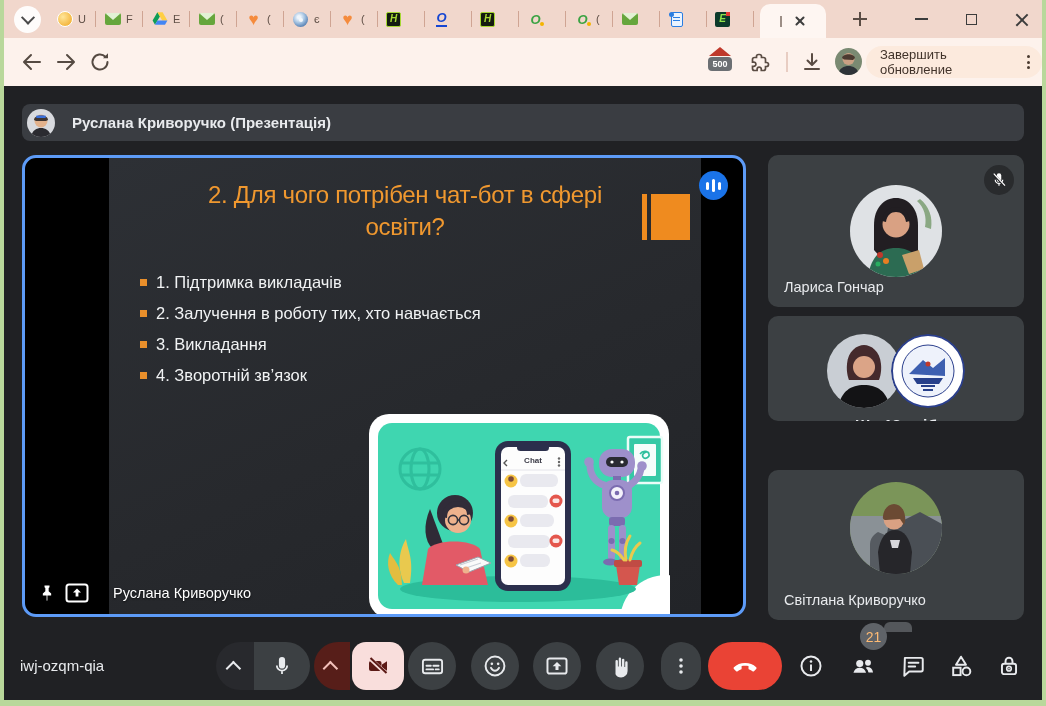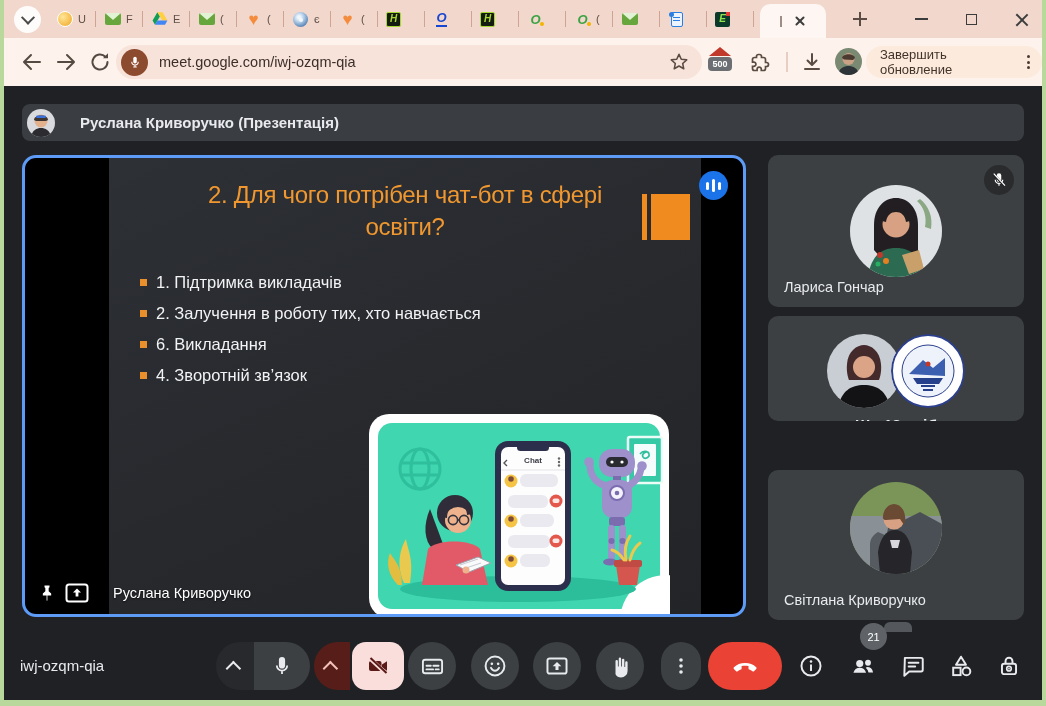--- a/index.html
+++ b/index.html
@@ -62,21 +62,21 @@
   .tdivider{position:absolute;left:782px;top:14px;width:1.5px;height:20px;background:#e8cdc2}
   .dl{position:absolute;left:796px;top:12px}
   .avatar-sm{position:absolute;left:831px;top:10px;width:27px;height:27px;border-radius:50%;overflow:hidden}
   .updatepill{position:absolute;left:862px;top:8px;height:32px;padding:0 9px 0 14px;border-radius:16px;background:#fceadd;display:flex;align-items:center;gap:9px}
   .updatepill .lbl{font-size:13px;color:#41332a}
   .vdots{display:flex;flex-direction:column;gap:2.5px;padding:0 3px}
   .vdots i{width:3px;height:3px;border-radius:50%;background:#4a3b30}
 
   
   .meet{position:absolute;top:86px;left:0;right:0;bottom:0;background:#202124}
-  .presbar{position:absolute;left:18px;top:18px;width:1002px;height:37px;background:#3a3d42;border-radius:8px;display:flex;align-items:center;gap:25px;padding-left:5px;box-sizing:border-box}
+  .presbar{position:absolute;left:18px;top:18px;width:1002px;height:37px;background:#3a3d42;border-radius:8px;display:flex;align-items:center;gap:17px;padding-left:5px;box-sizing:border-box}
   .presbar .av{width:28px;height:28px;border-radius:50%;overflow:hidden;flex:none}
   .presbar .nm{font-size:15px;font-weight:bold;color:#e8eaed}
 
   .maintile{position:absolute;left:18px;top:69px;width:724px;height:462px;background:#000;border:3px solid #5d9bf7;border-radius:14px;box-sizing:border-box;overflow:hidden}
   .slide{position:absolute;left:84px;top:0;bottom:0;width:592px;background:linear-gradient(155deg,#2d3035 0%,#27292d 55%,#222428 100%)}
   .slide-title{margin:21px auto 0;width:80%;text-align:center;color:#f0982f;font-size:24px;letter-spacing:-0.3px;line-height:1.35}
   .bullets{position:absolute;left:16px;top:100px;list-style:none;margin:15px;padding:0}
   .bullets li{display:flex;align-items:center;margin-bottom:12px;color:#f1f3f4;font-size:16.5px}
   .bullets li::before{content:"";width:7px;height:7px;background:#e98f2b;margin-right:9px;flex:none}
   .orange-g{position:absolute;right:11px;top:36px;display:flex;gap:4px}
@@ -114,21 +114,21 @@
   .seg-chr{width:36px;background:#571e19;border-radius:24px 0 0 24px}
   .seg-cam{width:52px;background:#f9dedc;border-radius:14px}
   .caret-up{width:9px;height:9px;border-left:2.2px solid #e8eaed;border-top:2.2px solid #e8eaed;transform:rotate(45deg) translateY(3px)}
   .caret-up.red{border-color:#f3c0ba}
   .rbtn{position:absolute;top:10px;width:48px;height:48px;border-radius:50%;background:#3c4043}
   .b-cc{left:404px}.b-emoji{left:467px}.b-present{left:529px}.b-hand{left:592px}
   .morebtn{position:absolute;top:10px;left:657px;width:40px;height:48px;border-radius:20px;background:#3c4043}
   .endcall{position:absolute;top:10px;left:704px;width:74px;height:48px;border-radius:26px;background:#ea4335}
   .ricon{position:absolute;top:21px;width:26px;height:26px}
   .r-info{left:794px}.r-people{left:846px}.r-chat{left:896px}.r-shapes{left:944px}.r-lock{left:992px}
-  .badge21{position:absolute;left:856px;top:-9px;width:27px;height:27px;border-radius:50%;background:#5f6368;color:#ffffff;font-size:11px;display:flex;align-items:center;justify-content:center}
+  .badge21{position:absolute;left:856px;top:-9px;width:27px;height:27px;border-radius:50%;background:#5f6368;color:#fdba74;font-size:14px;display:flex;align-items:center;justify-content:center}
 </style>
 </head>
 <body>
 
 <div class="window">
 
   <div class="tabstrip">
     <div class="tabsearch c">
         <span class="caret-down"></span>
       </div>
@@ -241,32 +241,20 @@
         <path d="M20 12H5M11 5l-7 7 7 7" fill="none" stroke="#554a42" stroke-width="2" stroke-linecap="round" stroke-linejoin="round"></path>
       </svg>
     <svg class="navico" style="left:50px" viewBox="0 0 24 24">
         <path d="M4 12h15M13 5l7 7-7 7" fill="none" stroke="#554a42" stroke-width="2" stroke-linecap="round" stroke-linejoin="round"></path>
       </svg>
     <svg class="navico" style="left:84px" viewBox="0 0 24 24">
         <path d="M19.5 12a7.5 7.5 0 1 1-2.1-5.2" fill="none" stroke="#554a42" stroke-width="2" stroke-linecap="round"></path>
         <path d="M20 3.3v5h-5z" fill="#554a42"></path>
       </svg>
 
-    <div class="addr">
-      <span class="micchip c">
-        <svg width="14" height="14" viewBox="0 0 24 24">
-            <path d="M12 14.5a3 3 0 0 0 3-3V6a3 3 0 0 0-6 0v5.5a3 3 0 0 0 3 3z" fill="#fff"></path>
-            <path d="M6.5 11.5a5.5 5.5 0 0 0 11 0M12 17v3.5M9 20.5h6" stroke="#fff" stroke-width="1.8" fill="none"></path>
-          </svg>
-      </span>
-      <span class="url">meet.google.com/iwj-ozqm-qia</span>
-      <svg width="22" height="22" viewBox="0 0 24 24">
-          <path d="M12 3.6l2.5 5.4 5.9.6-4.4 4 1.2 5.8L12 16.4l-5.2 3 1.2-5.8-4.4-4 5.9-.6z" fill="none" stroke="#5a4c43" stroke-width="1.7" stroke-linejoin="round"></path>
-        </svg>
-    </div>
 
     <div class="ext600">
       <span class="ext-roof"></span>
       <span class="ext-badge">500</span>
     </div>
     <svg class="navico puzzle" viewBox="0 0 24 24">
         <path d="M10.5 4.5a2 2 0 0 0-2 2v1h-2a2 2 0 0 0-2 2v2.6h1.3a2.1 2.1 0 1 1 0 4.2H4.5v2.2a2 2 0 0 0 2 2h2.6v-1.3a2.1 2.1 0 1 1 4.2 0v1.3h2.2a2 2 0 0 0 2-2v-2h1a2 2 0 1 0 0-4h-1v-3a2 2 0 0 0-2-2h-2v-1a2 2 0 0 0-2-2z" fill="none" stroke="#5a4c43" stroke-width="1.7"></path>
       </svg>
     <span class="tdivider"></span>
     <svg class="navico dl" viewBox="0 0 24 24">
@@ -308,21 +296,21 @@
     <div class="maintile">
       <div class="slide">
         <div class="slide-title">2. Для чого потрібен чат-бот в сфері освіти?</div>
         <div class="orange-g">
             <span class="og-bar"></span>
             <span class="og-rect"></span>
           </div>
         <ul class="bullets">
           <li>1. Підтримка викладачів</li>
           <li>2. Залучення в роботу тих, хто навчається</li>
-          <li>6. Викладання</li>
+          <li>3. Викладання</li>
           <li>4. Зворотній зв’язок</li>
         </ul>
         <svg class="illu" viewBox="0 0 302 206">
           <rect x="1" y="1" width="300" height="204" rx="20" fill="#fff"></rect>
           <rect x="10" y="10" width="282" height="186" rx="14" fill="#3fd6b0"></rect>
           <circle cx="298" cy="208" r="46" fill="#fff"></circle>
           <ellipse cx="150" cy="176" rx="118" ry="13" fill="#2cbd9a"></ellipse>
           <g stroke="#2fbf9d" stroke-width="3" fill="none">
             <circle cx="52" cy="56" r="20"></circle>
               <ellipse cx="52" cy="56" rx="9" ry="20"></ellipse>

